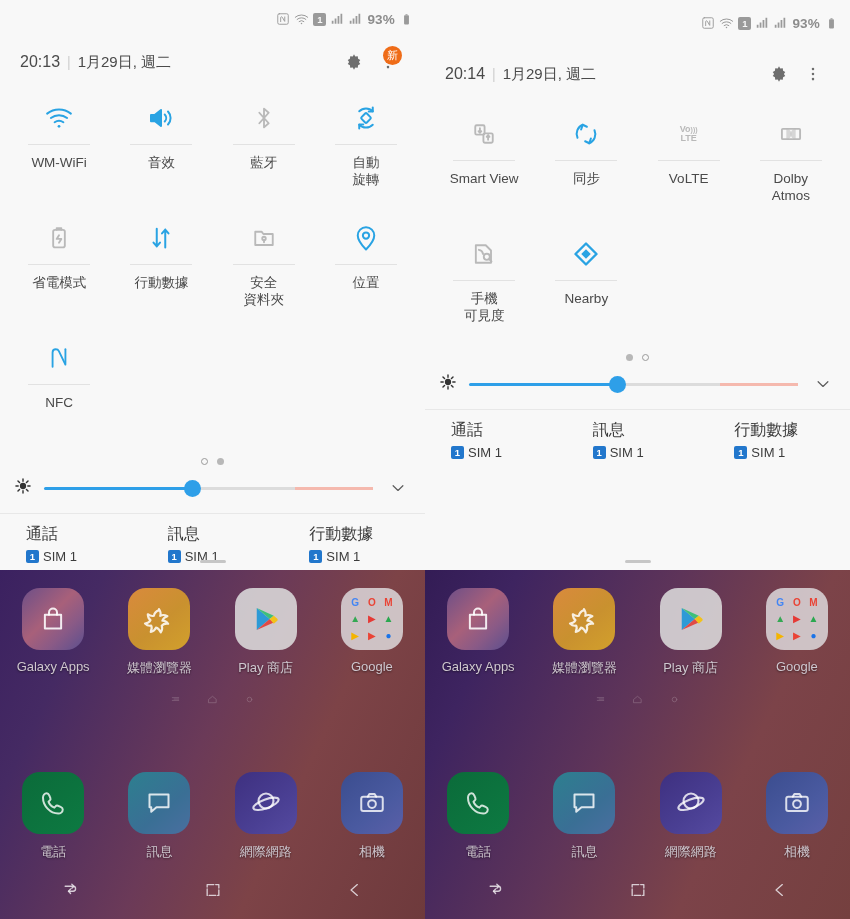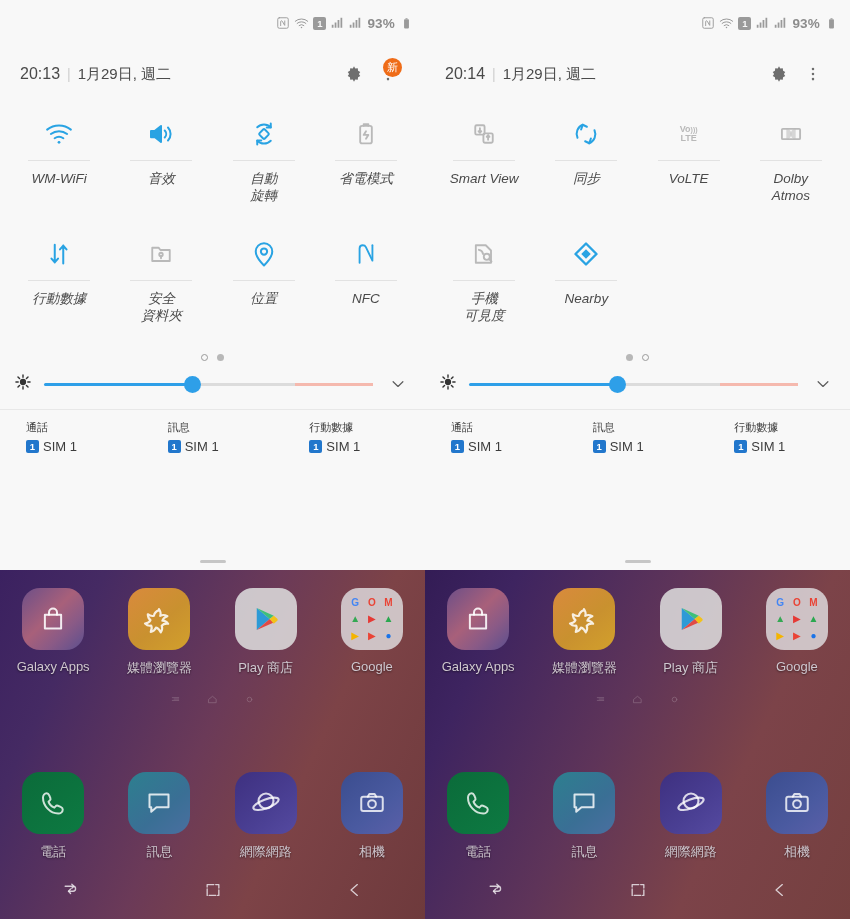--- a/index.html
+++ b/index.html
@@ -29,41 +29,41 @@
   .newbadge { position:absolute; width:19px; height:19px; border-radius:50%; background:#ef6c18;
     color:#fff; font-size:11px; display:flex; align-items:center; justify-content:center;
     top:1px; left:12px; font-weight:500; }
 
   
   .tilegrid { display:flex; flex-wrap:wrap; padding:6px 8px 0; }
   .tile { width:25%; height:120px; display:flex; flex-direction:column; align-items:center; }
   .tile-ico { height:52px; display:flex; align-items:center; justify-content:center; }
   .tile-rule { width:62px; height:1px; background:#e2e2e2; }
   .tile-lbl { margin-top:9px; font-size:13.5px; color:#4a4a4a; text-align:center;
-    line-height:1.28; white-space:pre-line;font-style:italic; }
+    line-height:1.28; white-space:pre-line; }
 
   
   .dots { display:flex; justify-content:center; gap:9px; padding:6px 0 2px; }
   .dot { width:7px; height:7px; border-radius:50%; }
   .dot.on { background:transparent; border:1.3px solid #9a9a9a; }
   .dot.off { background:#b8b8b8; }
 
   
   .bright { display:flex; align-items:center; padding:10px 14px 14px; gap:12px; }
   .track { flex:1; height:3px; position:relative; display:flex; align-items:center; }
   .t-blue { height:3px; background:#2e9fe8; border-radius:2px; }
   .t-gray { height:3px; background:#dcdcdc; flex:1; }
   .t-pink { height:3px; background:#f5b9ae; width:78px; }
   .knob { position:absolute; width:17px; height:17px; border-radius:50%; background:#2e9fe8; }
   .chev { width:26px; display:flex; justify-content:center; }
 
   
   .simrow { border-top:1px solid #e8e8e8; display:flex; padding:10px 0 6px; flex:1; }
   .simcell { flex:1; display:flex; flex-direction:column; padding-left:26px; }
-  .sim-title { font-size:11px; color:#3c3c3c; margin-bottom:4px; }
+  .sim-title { font-size:16px; color:#3c3c3c; margin-bottom:4px; }
   .sim-sub { font-size:13px; color:#3c3c3c; display:flex; align-items:center; gap:4px; }
   .sim-n { width:13px; height:13px; background:#2277cc; color:#fff; font-size:9.5px;
     font-weight:700; display:flex; align-items:center; justify-content:center; border-radius:2px; }
   .grabber { position:absolute; bottom:7px; left:50%; transform:translateX(-50%);
     width:26px; height:3px; background:#c6c6c6; border-radius:2px; }
 
   
   .home { flex:1; position:relative; overflow:hidden; }
   .home .bgL { position:absolute; inset:0;
     background:linear-gradient(115deg,#3b2160 0%,#452a63 18%,#6b3a58 48%,#7d4347 68%,#6e3a3c 100%); }
@@ -168,20 +168,29 @@
                 <path d="M4 9.5h3.2L12 5.6v12.8L7.2 14.5H4z" fill="#29a3e3" stroke="#29a3e3"></path>
                 <path d="M15 9.2a4 4 0 0 1 0 5.6"></path>
                 <path d="M17.6 6.8a7.6 7.6 0 0 1 0 10.4"></path>
               </svg>
             </span>
             <span class="tile-rule"></span>
             <span class="tile-lbl">音效</span>
           </div>
           <div class="tile">
             <span class="tile-ico">
+              <svg width="28" height="28" viewBox="0 0 24 24" fill="none" stroke="#b9b9b9" stroke-width="1.6" stroke-linecap="round" stroke-linejoin="round">
+                <path d="M8 7.5 16 16.5 12 20V4l4 3.5L8 16.5"></path>
+              </svg>
+            </span>
+            <span class="tile-rule"></span>
+            <span class="tile-lbl">藍牙</span>
+          </div>
+          <div class="tile">
+            <span class="tile-ico">
               <svg width="30" height="30" viewBox="0 0 24 24" fill="none" stroke="#29a3e3" stroke-width="1.6" stroke-linecap="round" stroke-linejoin="round">
                 <path d="M6.6 6.6a7.6 7.6 0 0 1 10.8 0"></path>
                 <path d="M17.4 17.4a7.6 7.6 0 0 1-10.8 0"></path>
                 <path d="M17.4 3.6v3.2h-3.2"></path>
                 <path d="M6.6 20.4v-3.2h3.2"></path>
                 <rect x="9" y="9" width="6" height="6" rx="1" transform="rotate(45 12 12)"></rect>
               </svg>
             </span>
             <span class="tile-rule"></span>
             <span class="tile-lbl">自動

